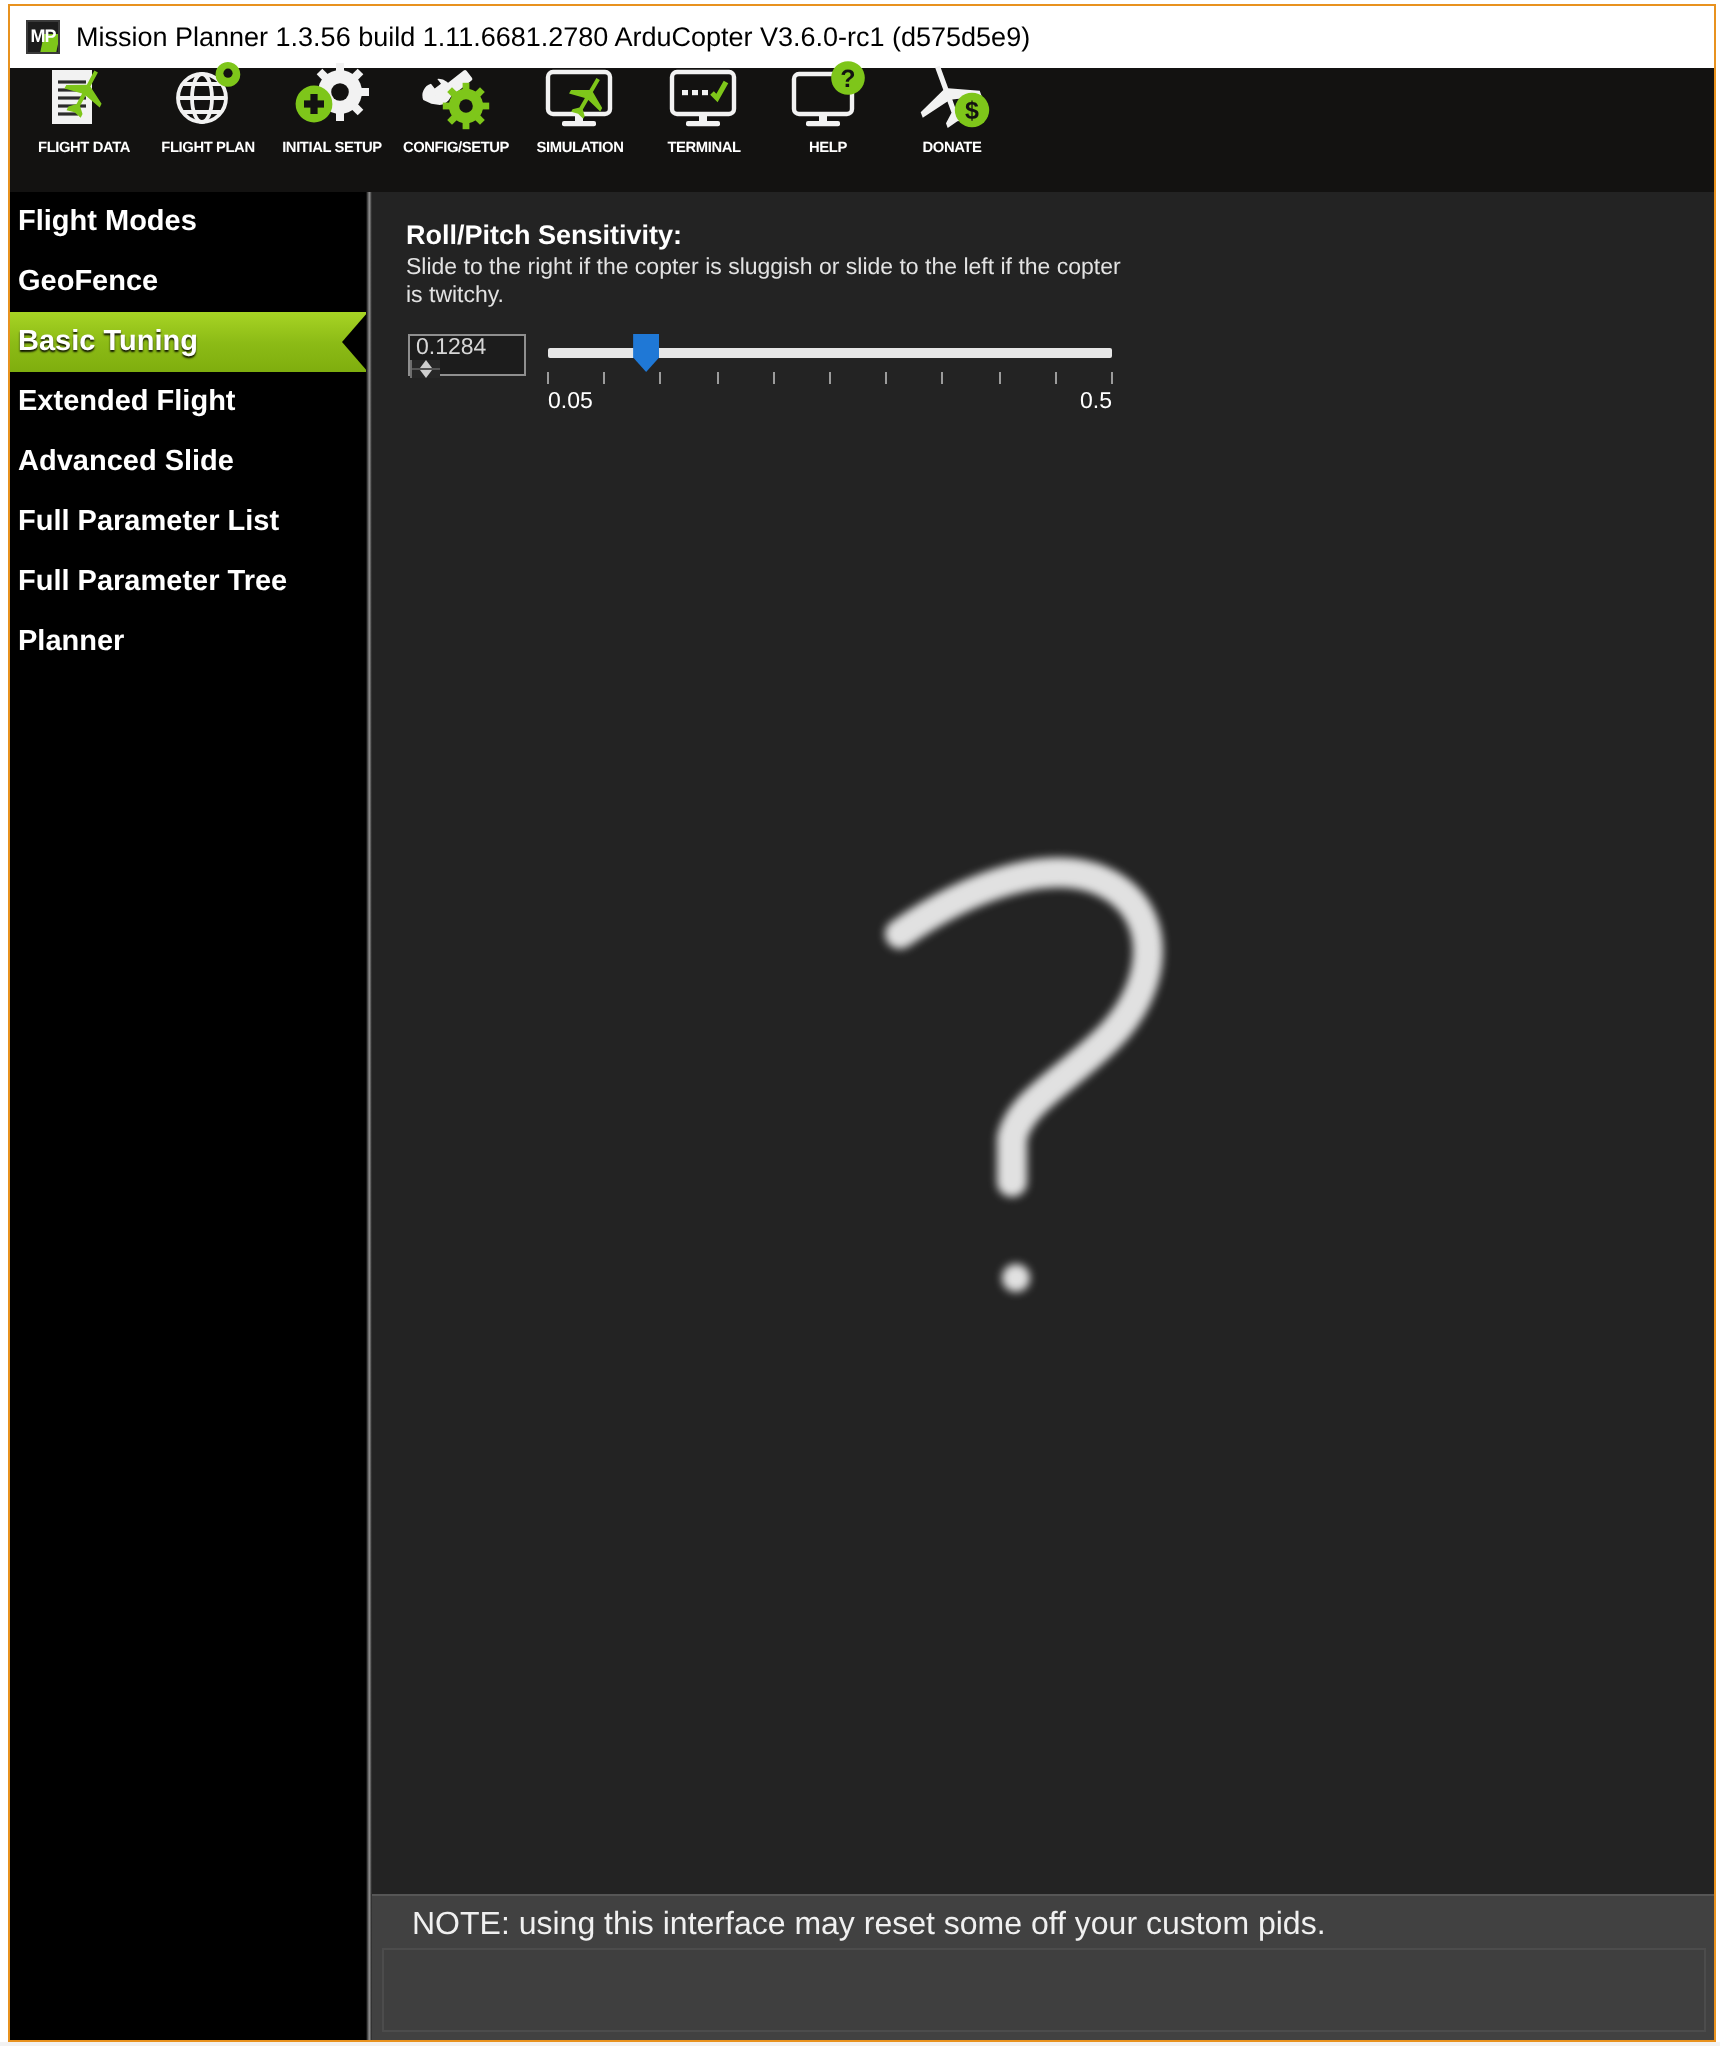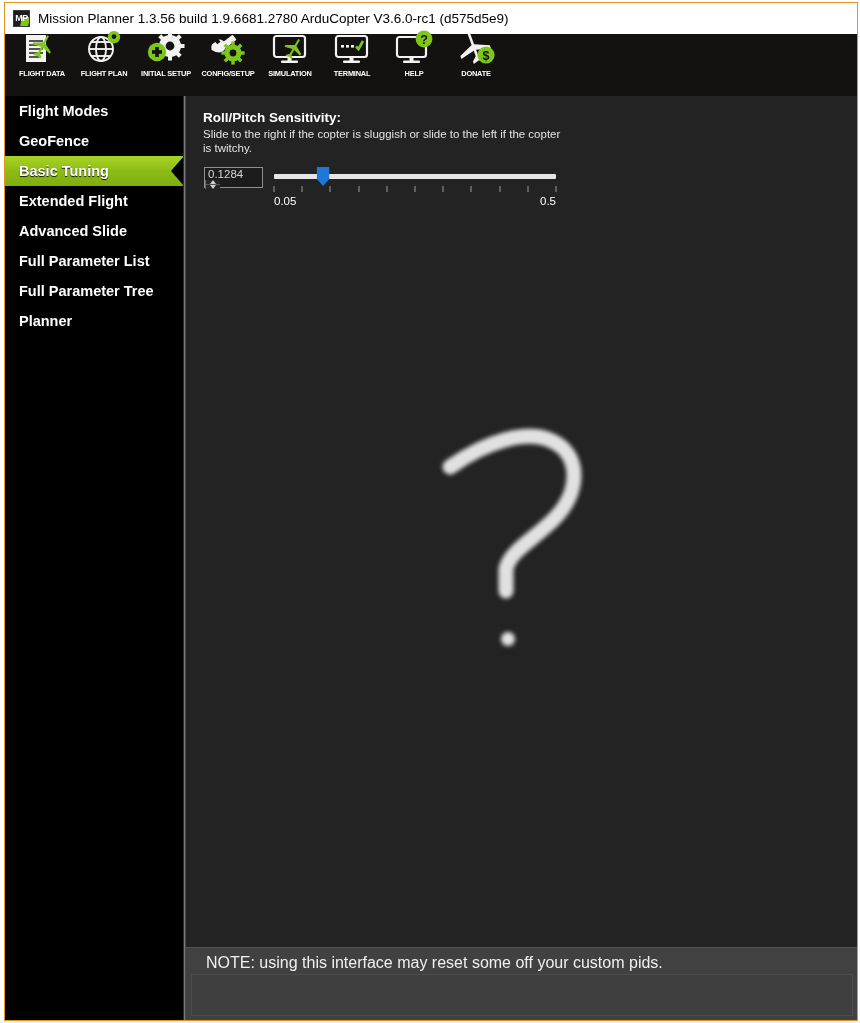--- a/index.html
+++ b/index.html
@@ -93,21 +93,21 @@
 
   
   .sidebar {
     position: absolute; left: 0; top: 93px;
     width: 178px; bottom: 0;
     background: #000000;
   }
   .side-item {
     height: 30px;
     display: flex; align-items: center;
-    padding-left: 14px;
+    padding-left: 4px;
     color: #ffffff;
     font-size: 14.5px;
     font-weight: bold;
     font-family: "Liberation Sans", sans-serif;
     cursor: pointer;
     position: relative;
     text-shadow: 0 1px 1px rgba(0,0,0,0.9);
   }
   .side-item.active {
     background: linear-gradient(to bottom, #a7d424 0%, #8cbb16 52%, #7fae0e 100%);
@@ -303,21 +303,21 @@
 </head>
 <body>
 
 <div class="window">
 
   <div class="titlebar">
     <div class="app-icon">
       <span class="mp">MP</span>
         <span class="leaf"></span>
     </div>
-    <div class="title-text">Mission Planner 1.3.56 build 1.9.6681.2780 ArduCopter V3.6.0-rc1 (d575d5e9)</div>
+    <div class="title-text">Mission Planner 1.3.56 build 1.11.6681.2780 ArduCopter V3.6.0-rc1 (d575d5e9)</div>
   </div>
 
   <div class="toolbar">
 
     <div class="tb-item">
       <span class="tb-icon">
         <svg viewBox="0 0 46 40" width="46" height="40">
           <rect x="7" y="7" width="20" height="27" fill="#f2f2f2"></rect>
           <g stroke="#2b2b2b" stroke-width="1.6">
             <line x1="10" y1="13" x2="24" y2="13"></line>

